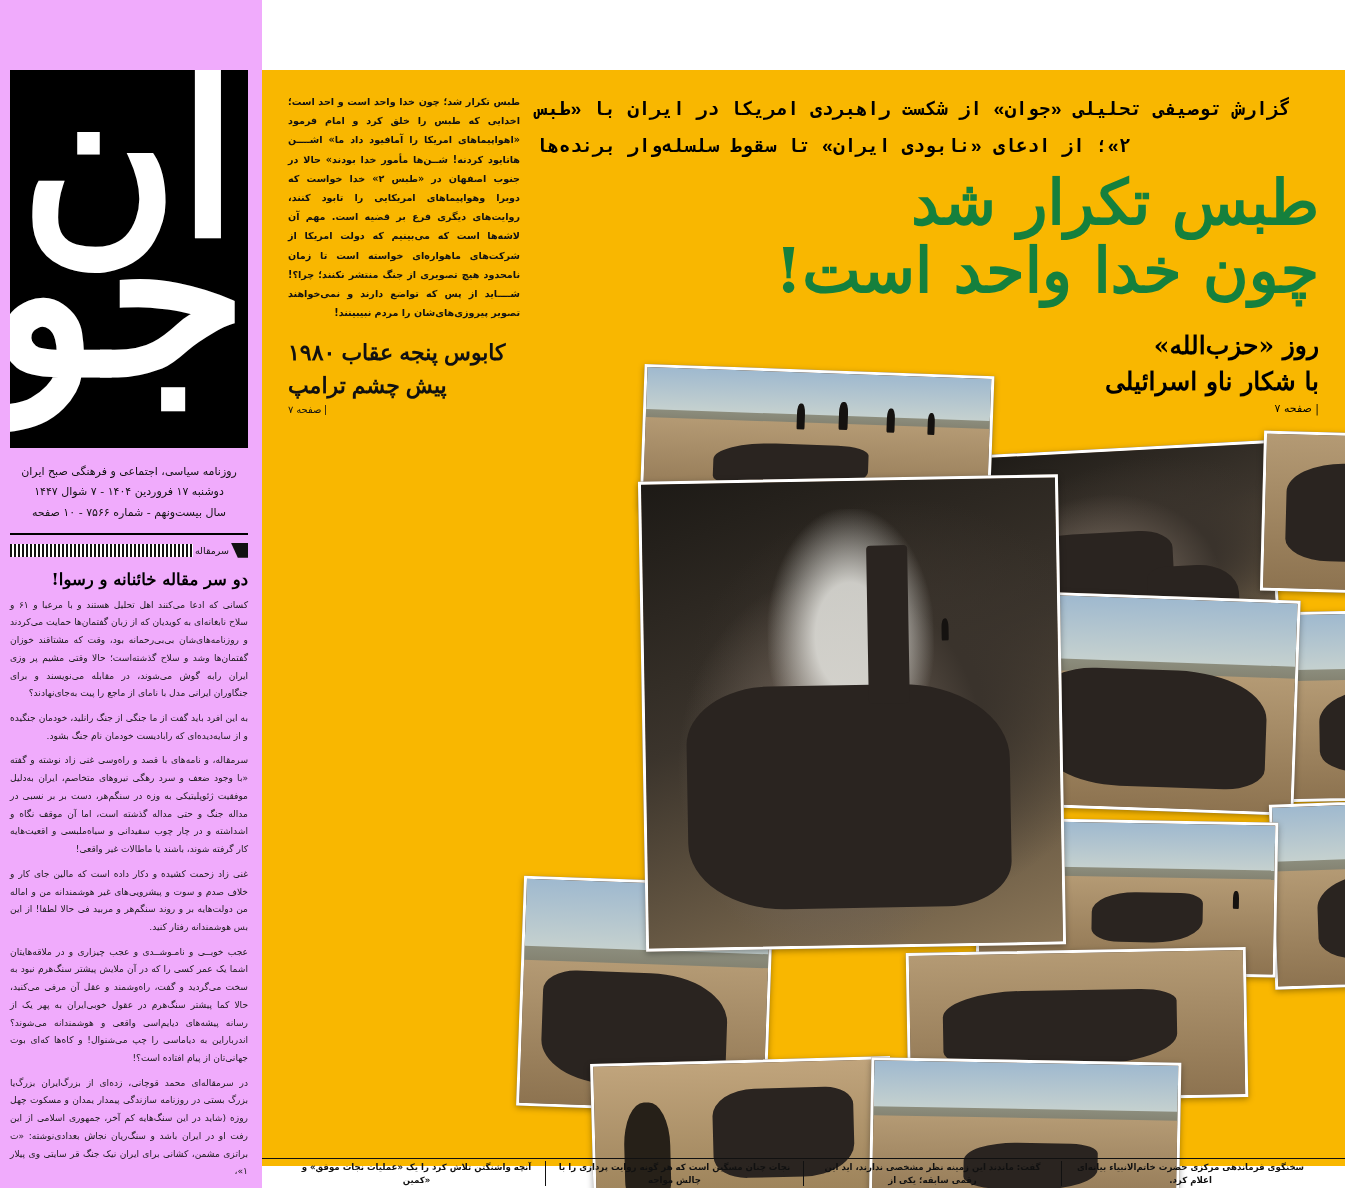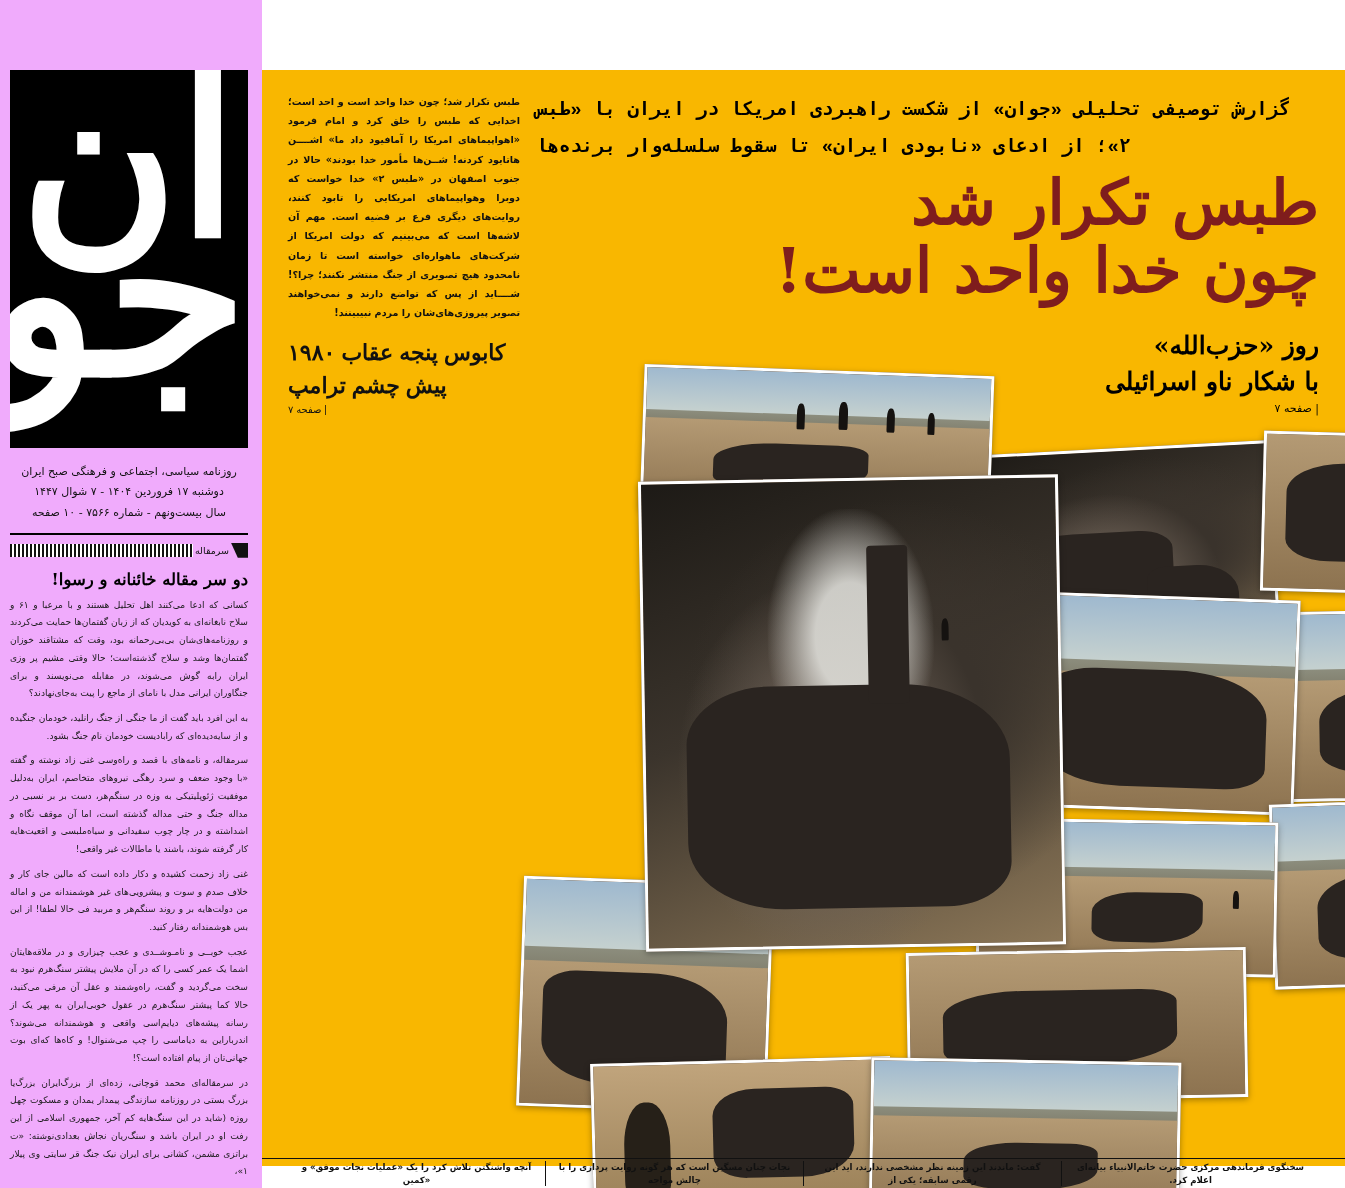--- a/index.html
+++ b/index.html
@@ -110,21 +110,21 @@
     direction:rtl; text-align:left;
     font-size:19px; line-height:1.95; font-weight:bold;
     font-family:Liberation Mono, monospace;
     color:#000;
     margin:0 0 6px 0;
   }
   .headline-block { flex:1; }
   .headline {
     direction:rtl; text-align:right;
     font-family:"DejaVu Serif", serif;
-    font-weight:bold; color:#7f1d1d;
+    font-weight:bold; color:#15803d;
     font-size:62px; line-height:1.0;
     letter-spacing:-1px;
     margin-top:4px;
   }
   .headline .l2 { margin-top:6px; }
   .sub-head {
     direction:rtl; text-align:right;
     font-family:"DejaVu Serif", serif;
     font-weight:bold; font-size:25px; line-height:1.45;
     margin-top:26px; color:#000;

